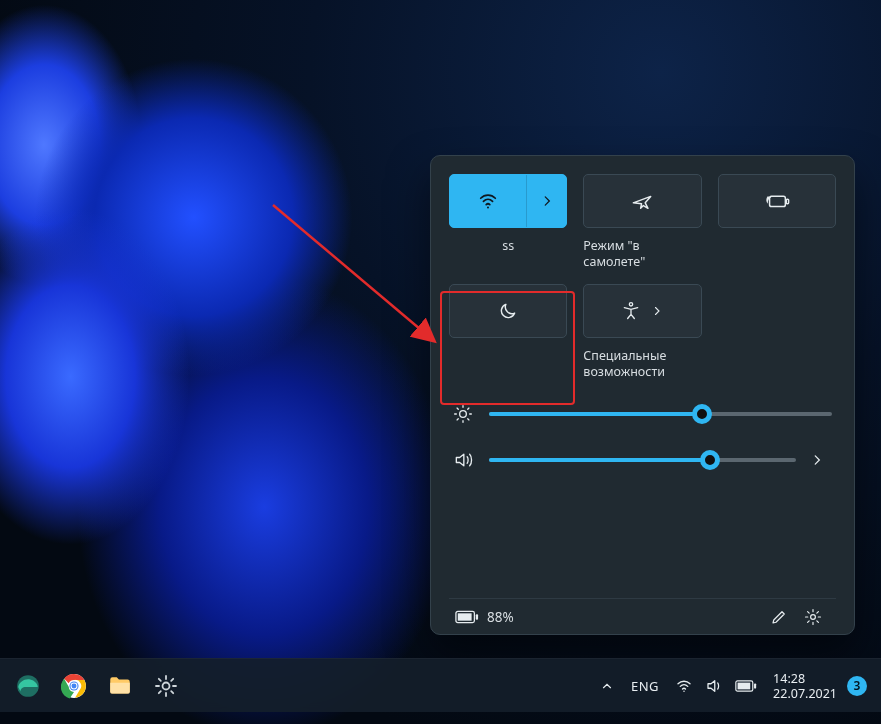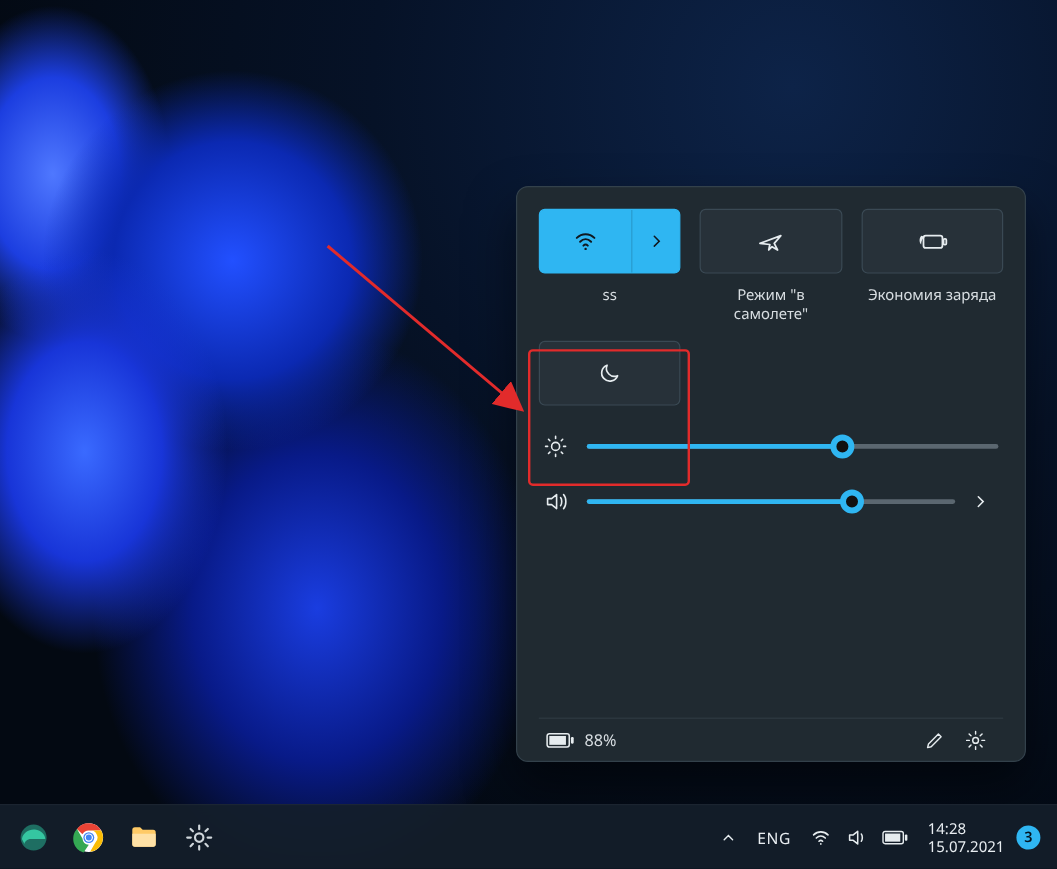--- a/index.html
+++ b/index.html
@@ -43,21 +43,21 @@
     position: relative;
   }
   .tile-btn.active { background: #2fb6f2; border-color: #2fb6f2; }
   .tile-btn.split { padding:0; justify-content: stretch; }
   .tile-btn.split .seg-main { flex:1; display:flex; align-items:center; justify-content:center; height:100%; }
   .tile-btn.split .seg-chev { width:40px; display:flex; align-items:center; justify-content:center; height:100%; border-left:1px solid rgba(0,0,0,.15); }
   .tile-label {
     margin-top: 10px;
     font-size: 12.5px;
     line-height: 1.25;
-    text-align: center;
+    text-align: left;
     min-height: 32px;
     color: #d7dde1;
     display:flex; align-items:flex-start; justify-content:center;
     width:100%;
   }
 
   .highlight-box {
     position:absolute;
     border:2px solid #e22b2b;
     border-radius:4px;
@@ -94,21 +94,21 @@
   .panel-bottom .ico-btn { width:34px; height:34px; display:flex; align-items:center; justify-content:center; border-radius:4px; cursor:pointer; }
 
   
   .arrow {
     position:absolute;
     pointer-events:none;
   }
 
   
   .taskbar {
-    position:absolute; left:0; right:0; bottom:0;
+    position:absolute; left:0; right:0; bottom:12px;
     height:54px;
     background: rgba(20,30,42,.92);
     backdrop-filter: blur(6px);
     display:flex; align-items:center;
     padding: 0 14px 0 8px;
     color:#e8edf1;
     font-size:13px;
     border-top:1px solid rgba(255,255,255,.04);
   }
   .taskbar .tb-left { display:flex; align-items:center; gap:6px; }
@@ -163,31 +163,42 @@
     </div>
 
     <div class="tile" style="position:relative;">
       <div class="tile-btn">
         <svg width="26" height="22" viewBox="0 0 28 20" fill="none" stroke="#e6ecef" stroke-width="1.6" stroke-linejoin="round" stroke-linecap="round">
           <rect x="6" y="5" width="17" height="11" rx="2"></rect>
             <rect x="24" y="8" width="2.5" height="5" rx="1"></rect>
           <path d="M4 5c-2 2-2 6 0 8 0-3 1-6 4-7-2-.5-3-.5-4-1z" fill="#e6ecef" stroke="none"></path>
         </svg>
       </div>
-      <div class="tile-label">Экономия заряда</div>
     </div>
 
     <div class="tile">
       <div class="tile-btn">
         <svg width="20" height="20" viewBox="0 0 24 24" fill="none" stroke="#e6ecef" stroke-width="1.7" stroke-linejoin="round">
           <path d="M20 14.5A8 8 0 0 1 9.5 4 8.2 8.2 0 1 0 20 14.5z"></path>
         </svg>
       </div>
     </div>
 
+    <div class="tile">
+      <div class="tile-btn" style="gap:10px;">
+        <svg width="20" height="20" viewBox="0 0 24 24" fill="none" stroke="#e6ecef" stroke-width="1.6" stroke-linecap="round">
+          <circle cx="12" cy="4" r="2"></circle>
+            <path d="M4 8l8 2 8-2M12 10v6M12 16l-4 5M12 16l4 5"></path>
+        </svg>
+        <svg width="12" height="12" viewBox="0 0 24 24" fill="none" stroke="#e6ecef" stroke-width="2.2" stroke-linecap="round">
+            <path d="M9 5l7 7-7 7"></path>
+          </svg>
+      </div>
+      <div class="tile-label">Специальные возможности</div>
+    </div>
 
   </div>
 
   <div class="sliders">
     <div class="slider-row">
       <span class="icon">
         <svg width="20" height="20" viewBox="0 0 24 24" fill="none" stroke="#e6ecef" stroke-width="1.6" stroke-linecap="round">
           <circle cx="12" cy="12" r="4"></circle>
             <path d="M12 2v2M12 20v2M2 12h2M20 12h2M4.9 4.9l1.4 1.4M17.7 17.7l1.4 1.4M4.9 19.1l1.4-1.4M17.7 6.3l1.4-1.4"></path>
         </svg>
@@ -304,17 +315,17 @@
           <path d="M17 8c1.5 1.5 1.5 6.5 0 8"></path>
         </svg>
       <svg width="22" height="14" viewBox="0 0 26 14" fill="none" stroke="#e6ecef" stroke-width="1.4">
           <rect x="1" y="1" width="20" height="12" rx="2"></rect>
           <rect x="22.5" y="4" width="2.5" height="6" rx="1" fill="#e6ecef" stroke="none"></rect>
           <rect x="3" y="3" width="15" height="8" fill="#e6ecef" stroke="none"></rect>
         </svg>
     </div>
     <div class="clock">
       <div>14:28</div>
-      <div>15.07.2021</div>
+      <div>22.07.2021</div>
     </div>
     <div class="notif-badge">3</div>
   </div>
 </div>
 
 </body></html>

